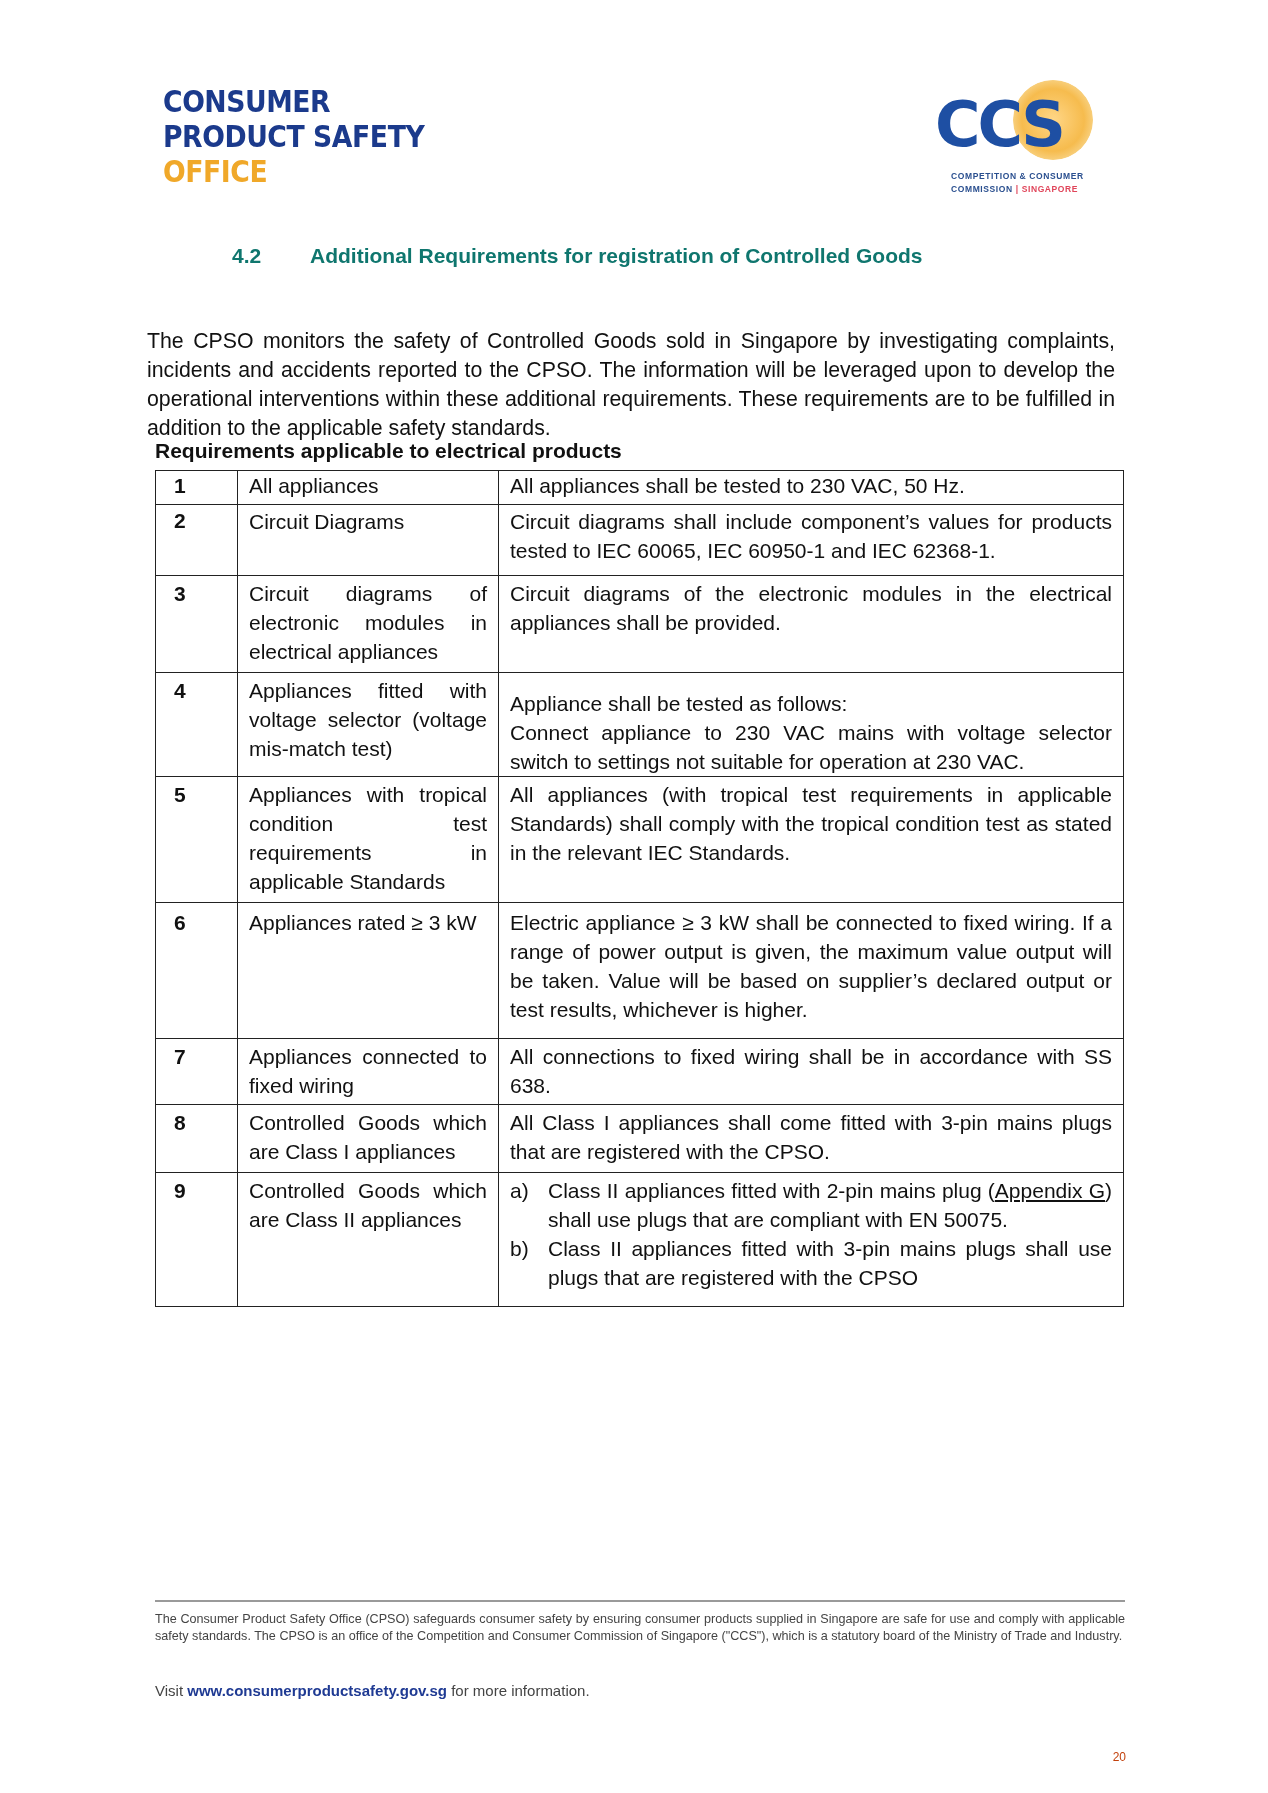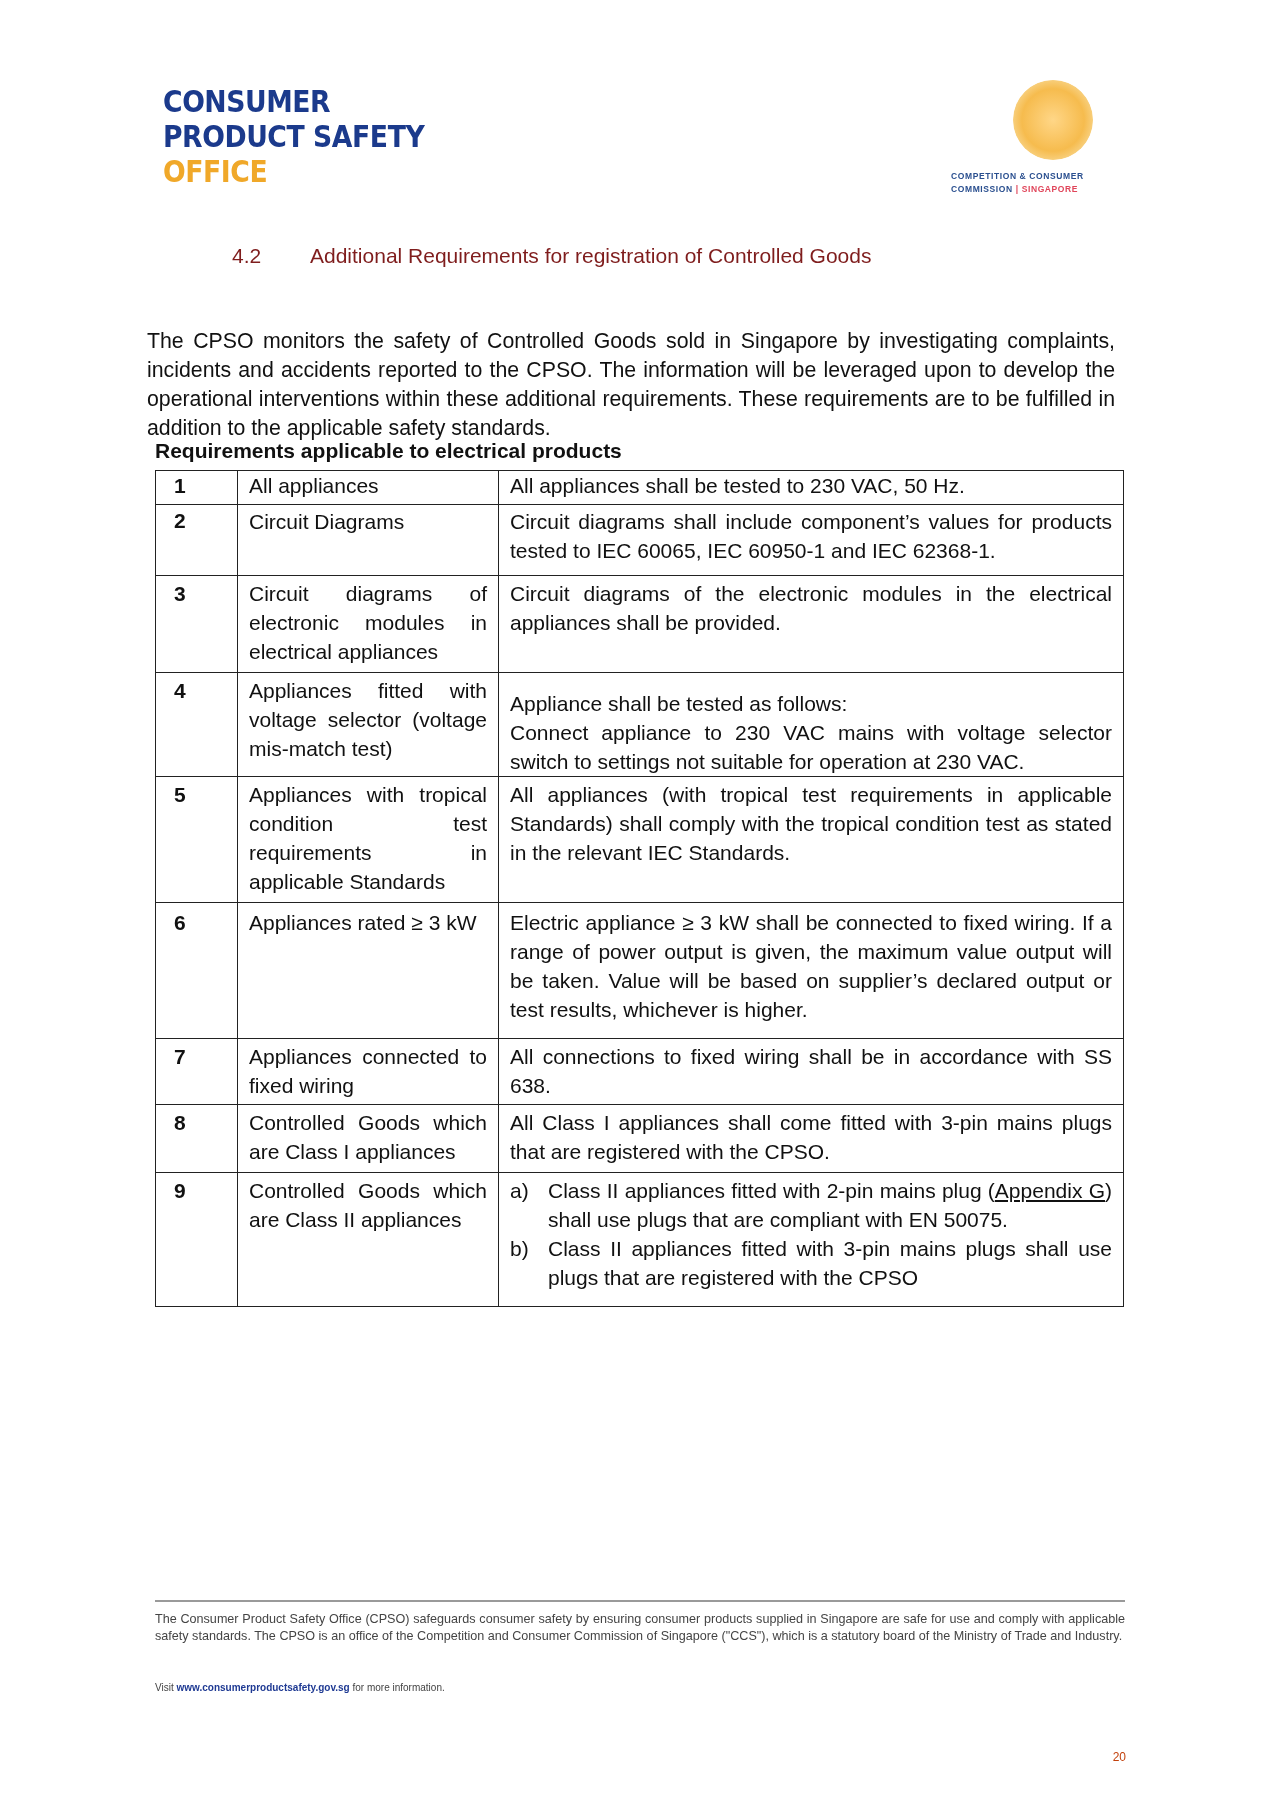--- a/index.html
+++ b/index.html
@@ -14,21 +14,21 @@
 
   .logo-ccs { position: absolute; left: 935px; top: 78px; width: 175px; height: 120px; }
   .logo-ccs .dots { position: absolute; left: 78px; top: 2px; width: 80px; height: 80px; border-radius: 50%;
                     background: radial-gradient(circle, #ffd27a 0%, #f5b43a 55%, #f7c86a 70%, rgba(255,255,255,0) 72%); opacity: .9; }
   .logo-ccs .ccs { position: absolute; left: 0; top: 10px; font-family: "DejaVu Sans", sans-serif; font-weight: bold;
                    font-size: 62px; color: #1e4fa3; letter-spacing: -3px; }
   .logo-ccs .sub { position: absolute; left: 16px; top: 92px; font-size: 8.5px; font-weight: bold; line-height: 13px;
                    letter-spacing: 0.6px; color: #2a4f8f; white-space: nowrap; }
   .logo-ccs .sub .sg { color: #e0455a; }
 
-  .section-heading { position: absolute; left: 232px; top: 244px; font-size: 21px; font-weight: normal; color: #7f1d1d; }
+  .section-heading { position: absolute; left: 232px; top: 244px; font-size: 21px; font-weight: bold; color: #0f766e; }
   .section-heading .num { display: inline-block; width: 78px; }
 
   .intro { position: absolute; left: 147px; top: 306px; width: 968px; font-size: 21.3px; line-height: 29px;
            text-align: justify; }
 
   .table-caption { position: absolute; left: 155px; top: 439px; font-size: 21px; font-weight: bold; }
 
   table.req { position: absolute; left: 155px; top: 470px; width: 969px; border-collapse: collapse; font-size: 21px; line-height: 29px; }
   table.req td, table.req th { border: 1.6px solid #222; vertical-align: top; padding: 0 11px 0 11px; }
   table.req th { font-weight: bold; text-align: center; padding-top: 8px; padding-bottom: 2px; }
@@ -37,35 +37,36 @@
   table.req td.reqcell { text-align: justify; }
   .cell-pad { padding-top: 1px !important; }
   ol.sub { list-style: none; margin: 0; padding: 0; }
   ol.sub li { position: relative; padding-left: 38px; }
   ol.sub li .mk { position: absolute; left: 0; }
   .link-u { text-decoration: underline; }
 
   .footer-rule { position: absolute; left: 155px; top: 1600px; width: 970px; height: 2px; background: #9a9a9a; }
   .footer-text { position: absolute; left: 155px; top: 1611px; width: 970px; font-size: 12.6px; line-height: 17px;
                  color: #444; text-align: justify; }
-  .footer-visit { position: absolute; left: 155px; top: 1682px; font-size: 10px; color: #444; }
+  .footer-visit { position: absolute; left: 155px; top: 1682px; font-size: 15px; color: #444; }
   .footer-visit a { color: #1f3a93; font-weight: bold; text-decoration: none; }
   .page-number { position: absolute; right: 142px; top: 1702px; font-size: 12px; color: #c2410c; margin-top: 48px; }
 </style>
 </head>
 <body>
 
 <div class="logo-cpso">
   <div class="l1">CONSUMER</div>
   <div class="l2">PRODUCT SAFETY</div>
   <div class="l3">OFFICE</div>
 </div>
 
 <div class="logo-ccs">
   <div class="dots"></div>
+  <div class="ccs">CCS</div>
   <div class="sub">
     <div>COMPETITION &amp; CONSUMER</div>
     <div>
       <span>COMMISSION</span>
       <span class="sg">|</span>
       <span class="sg">SINGAPORE</span>
     </div>
   </div>
 </div>
 

